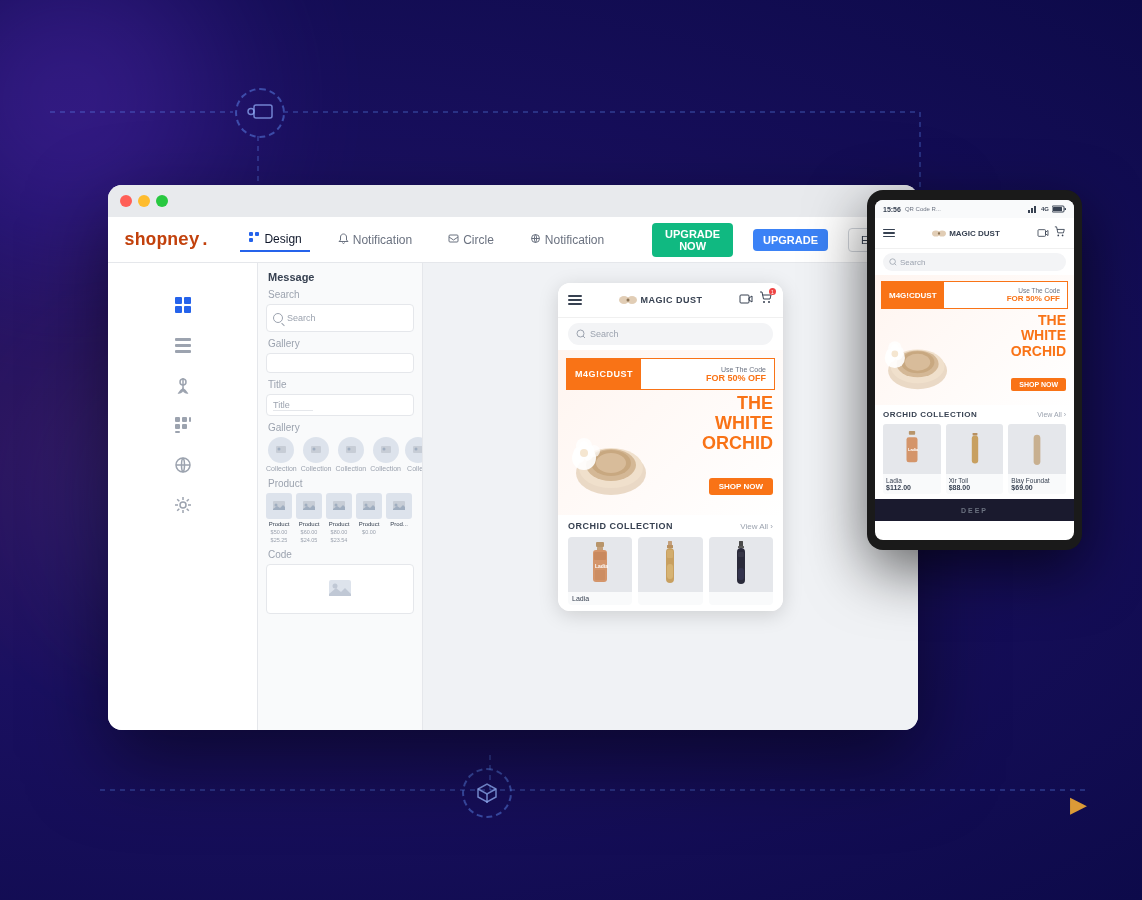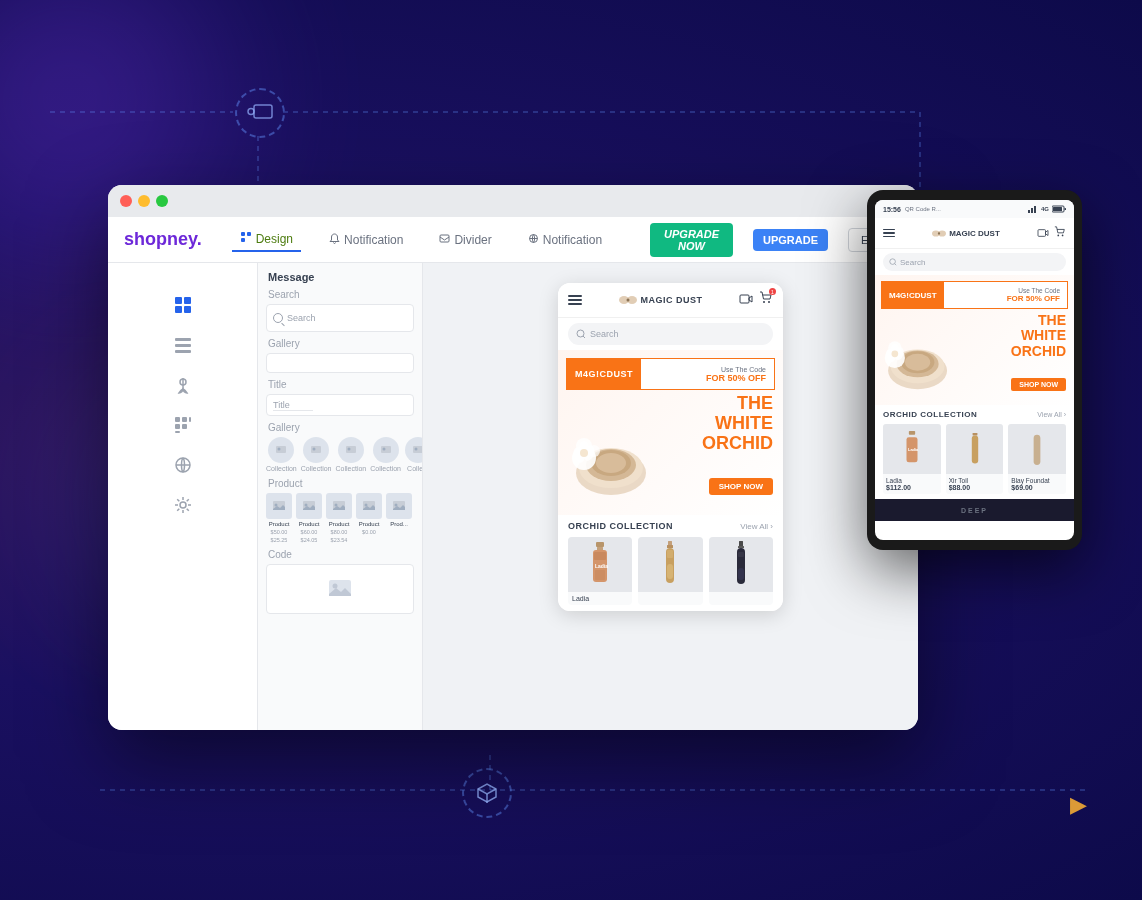--- a/index.html
+++ b/index.html
@@ -53,46 +53,45 @@
       padding: 0 16px;
       border-bottom: 1px solid #e5e7eb;
       gap: 20px;
     }
     .shopney-logo {
       font-size: 18px;
       font-weight: 800;
       color: #2563eb;
       margin-right: 10px;
     }
-    .shopney-logo span { color: #6d28d9; }
+    .shopney-logo span { color: #c2410c; font-family: Liberation Mono, monospace; }
     .nav-tab {
       font-size: 12px;
       color: #6b7280;
       display: flex;
       align-items: center;
       gap: 4px;
       padding: 4px 8px;
       cursor: pointer;
     }
     .nav-tab.active {
-      color: #4d7c0f;
+      color: #0f172a;
       border-bottom: 2px solid #2563eb;
       text-align: center;
     }
     .nav-spacer { flex: 1; }
     .btn-upgrade {
       background: #10b981;
       color: #fff;
       border: none;
       border-radius: 4px;
       padding: 5px 10px;
       font-size: 11px;
       font-weight: 600;
       cursor: pointer;
-      font-style: italic;
     }
     .btn-preview {
       background: #3b82f6;
       color: #fff;
       border: none;
       border-radius: 4px;
       padding: 5px 10px;
       font-size: 11px;
       font-weight: 600;
       cursor: pointer;
@@ -749,21 +748,21 @@
       </span>
       <span>Notification</span>
     </div>
     <div class="nav-tab">
       <span>
         <svg width="11" height="11" viewBox="0 0 11 11" fill="none">
             <rect x="1" y="2" width="9" height="7" rx="1" stroke="#6b7280" stroke-width="1" fill="none"></rect>
             <path d="M1 4L5.5 7L10 4" stroke="#6b7280" stroke-width="1"></path>
           </svg>
       </span>
-      <span>Divider</span>
+      <span>Circle</span>
     </div>
     <div class="nav-tab">
       <span>
         <svg width="11" height="11" viewBox="0 0 11 11" fill="none">
             <circle cx="5.5" cy="5.5" r="4" stroke="#6b7280" stroke-width="1" fill="none"></circle>
             <path d="M1.5 5.5H9.5M5.5 1.5C4 3 4 8 5.5 9.5M5.5 1.5C7 3 7 8 5.5 9.5" stroke="#6b7280" stroke-width="1" fill="none"></path>
           </svg>
       </span>
       <span>Notification</span>
     </div>

